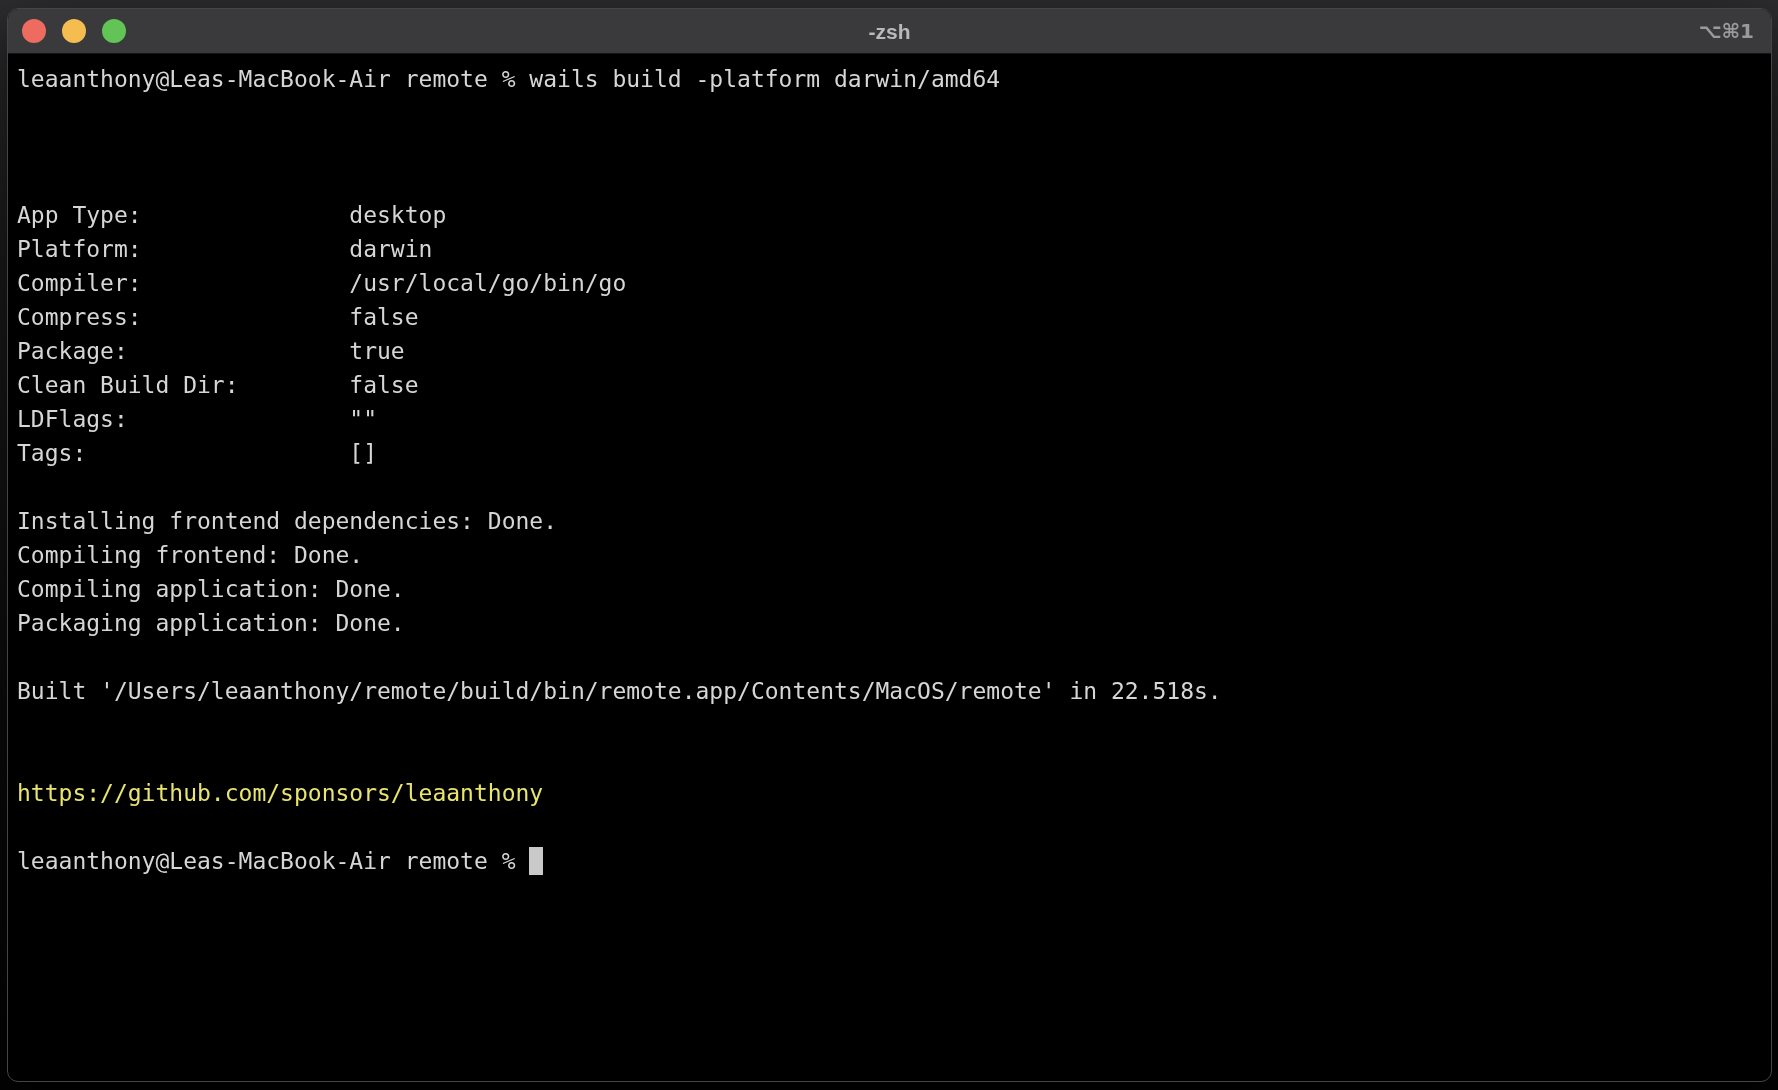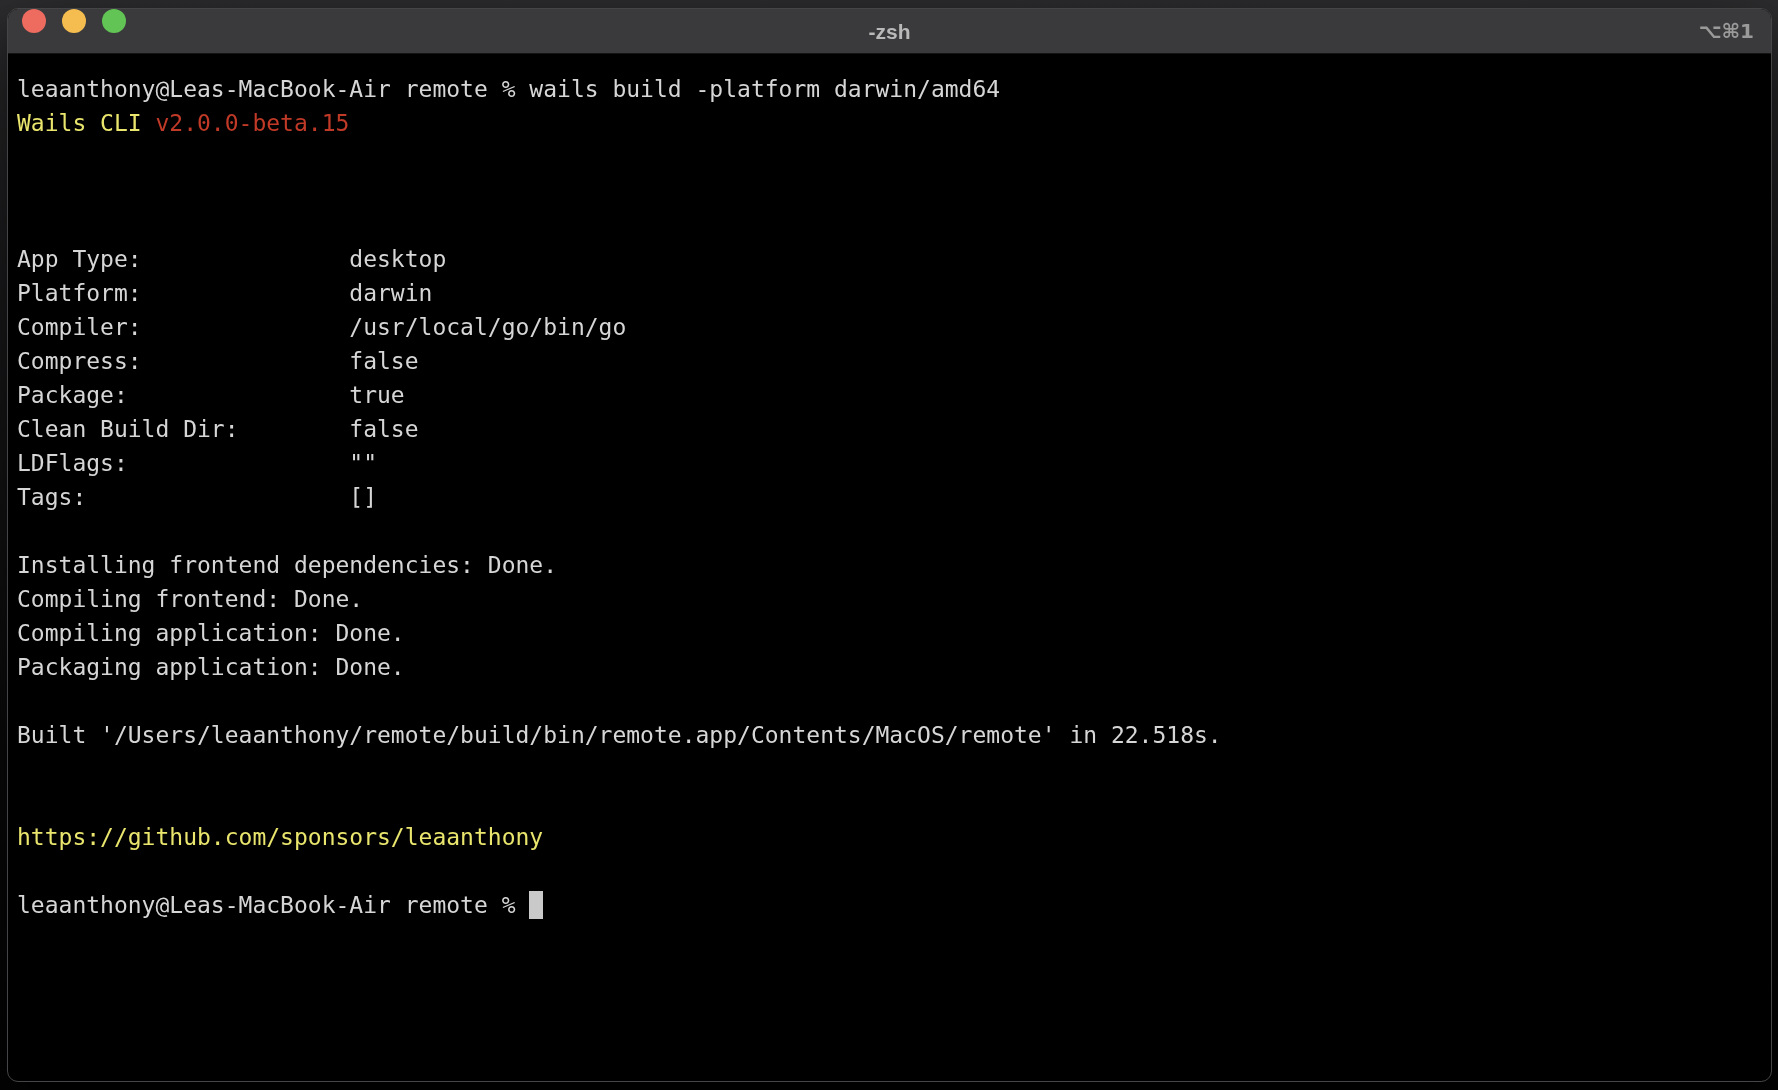--- a/index.html
+++ b/index.html
@@ -25,21 +25,21 @@
     overflow: hidden;
     box-shadow: 0 24px 70px rgba(0,0,0,0.65);
   }
 
   .titlebar {
     position: relative;
     height: 45px;
     background: var(--titlebar, #3a3a3c);
     border-bottom: 1px solid #141414;
     display: flex;
-    align-items: flex-start;
+    align-items: center;
     padding-left: 14px;
     box-sizing: border-box;
   }
 
   .traffic-lights {
     display: flex;
     gap: 16px;
     align-items: center;
   }
   .dot {
@@ -73,21 +73,21 @@
     top: 0;
     height: 45px;
     line-height: 45px;
     color: var(--shortcut-text, #9a9a9a);
     font-size: 20px;
     font-weight: 600;
     font-family: "DejaVu Sans", "Liberation Sans", sans-serif;
   }
 
   .terminal {
-    padding: 18px 10px 0 9px;
+    padding: 8px 10px 0 9px;
     font-family: "DejaVu Sans Mono", monospace;
     font-size: 23px;
     line-height: 34px;
     color: var(--foreground, #d6d6d6);
   }
 
   .line {
     height: 34px;
     white-space: pre;
   }
@@ -112,21 +112,20 @@
     <div class="traffic-lights">
       <button class="dot close"></button>
       <button class="dot minimize"></button>
       <button class="dot zoom"></button>
     </div>
     <div class="title">-zsh</div>
     <div class="shortcut">⌥⌘1</div>
   </div>
   <div class="terminal">
       <div class="line"><span class="seg-w">leaanthony@Leas-MacBook-Air remote % wails build -platform darwin/amd64</span></div>
-      <div class="line"><span class="seg-y">Wails CLI </span><span class="seg-r">v2.0.0-beta.15</span></div>
       <div class="line"></div>
       <div class="line"></div>
       <div class="line"></div>
       <div class="line"><span class="seg-w">App Type:               desktop</span></div>
       <div class="line"><span class="seg-w">Platform:               darwin</span></div>
       <div class="line"><span class="seg-w">Compiler:               /usr/local/go/bin/go</span></div>
       <div class="line"><span class="seg-w">Compress:               false</span></div>
       <div class="line"><span class="seg-w">Package:                true</span></div>
       <div class="line"><span class="seg-w">Clean Build Dir:        false</span></div>
       <div class="line"><span class="seg-w">LDFlags:                ""</span></div>

